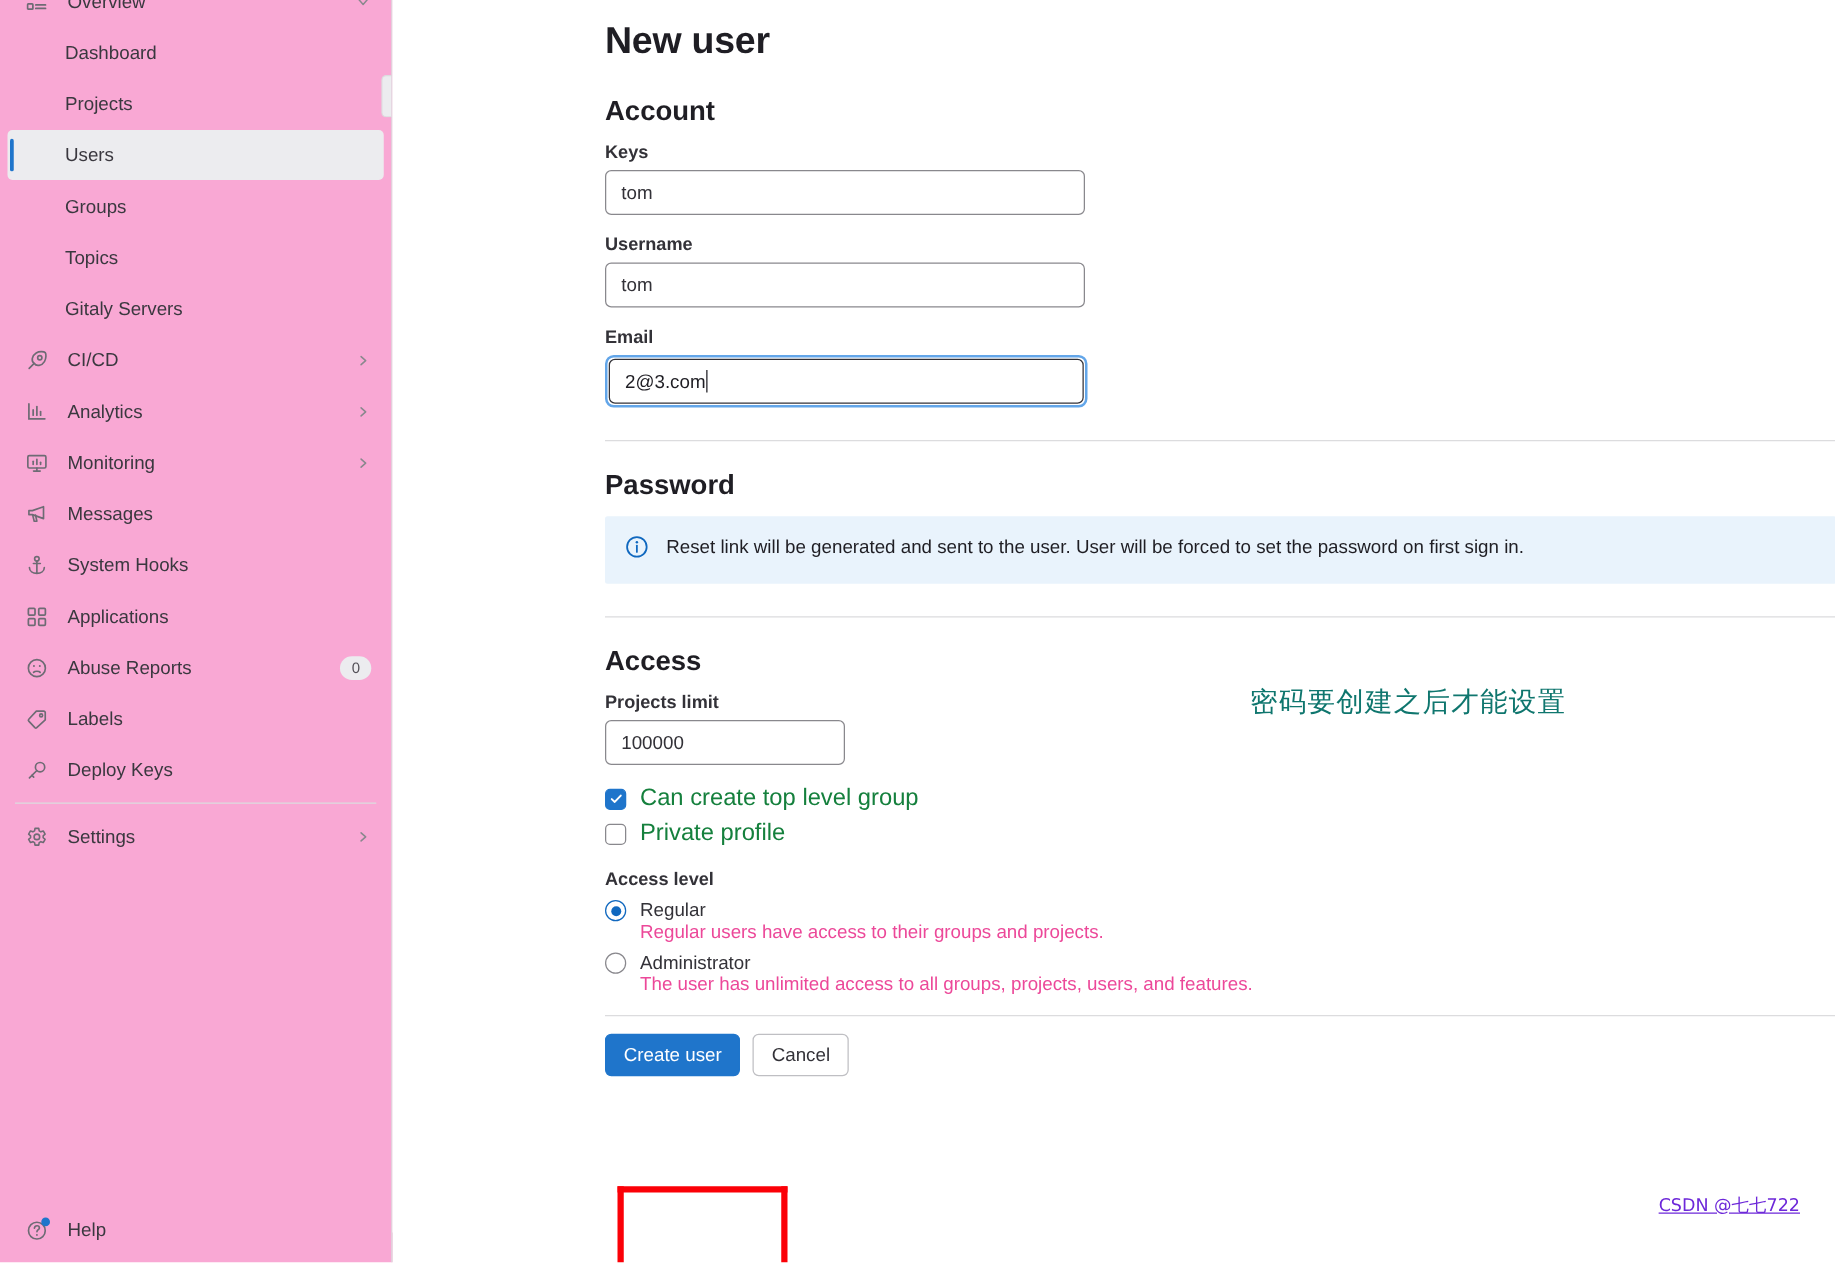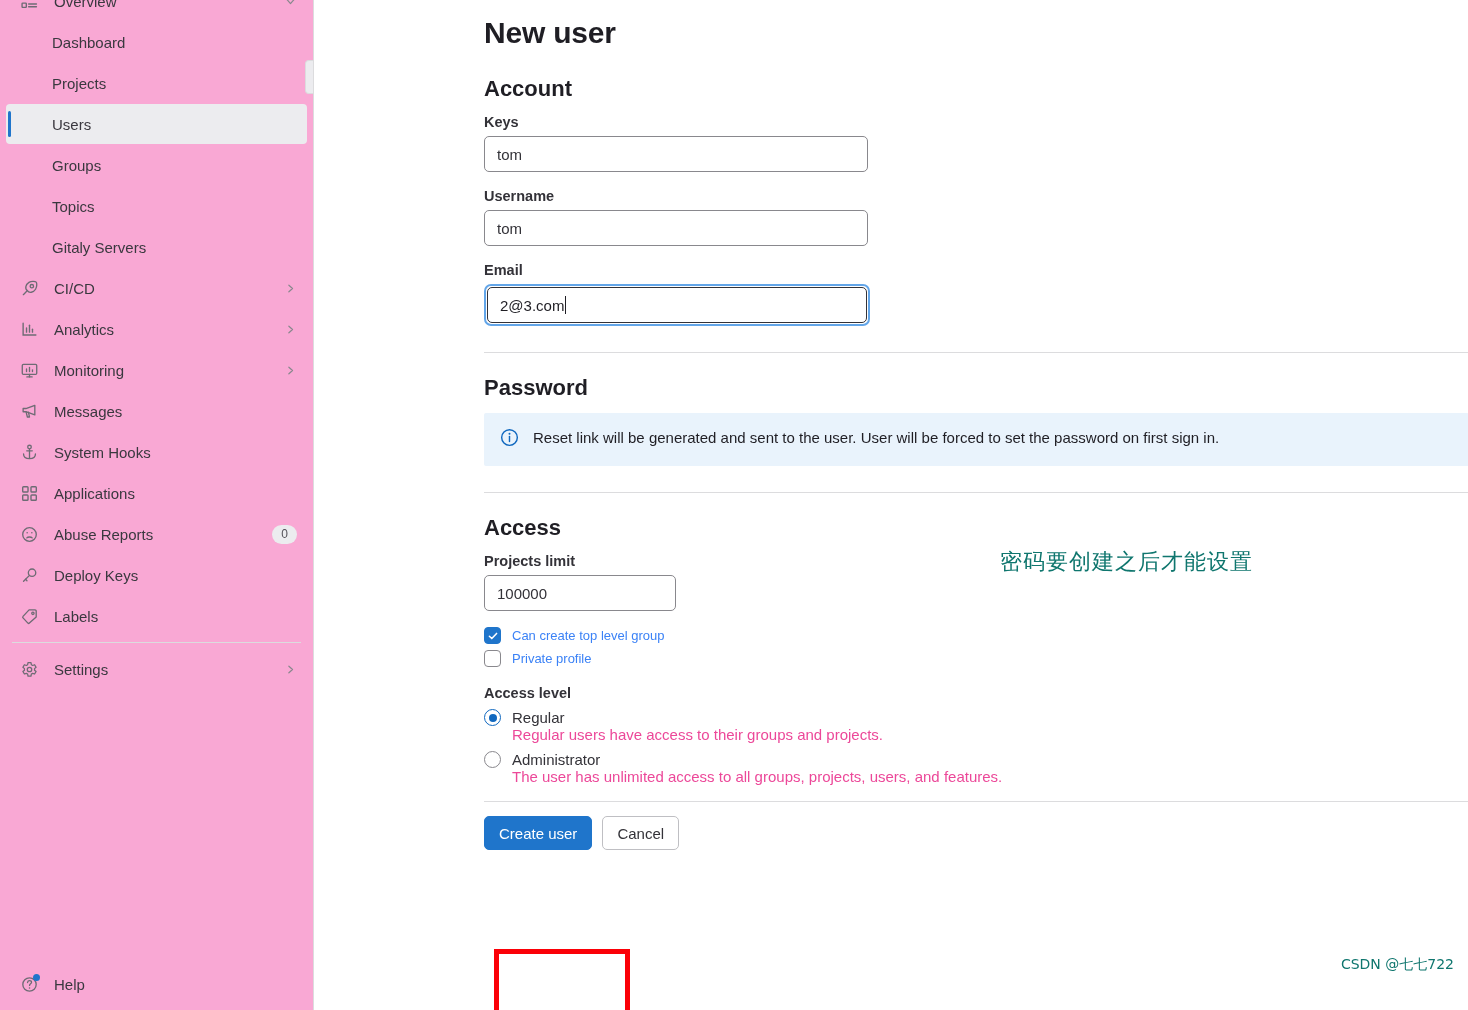--- a/index.html
+++ b/index.html
@@ -183,21 +183,21 @@
   .cbox {
     width: 17px; height: 17px;
     border: 1px solid #89888d; border-radius: 4px;
     background: #fff; margin-right: 11px;
     flex: 0 0 17px;
   }
   .cbox.checked {
     background: #1f75cb; border-color: #1f75cb;
     display: flex; align-items: center; justify-content: center;
   }
-  .check-label { font-size: 13px; color: #3b82f6; }
+  .check-label { font-size: 19px; color: #15803d; }
 
   .radio-row { display: flex; align-items: center; }
   .rbtn {
     width: 17px; height: 17px; border-radius: 50%;
     border: 1px solid #89888d; background: #fff;
     margin-right: 11px; flex: 0 0 17px;
   }
   .rbtn.checked {
     border: 1px solid #1068bf; background: #fff;
     display: flex; align-items: center; justify-content: center;
@@ -231,25 +231,26 @@
     position: absolute;
     left: 494px; top: 949px;
     width: 136px; height: 61px;
     border: 5px solid #fb0007;
     border-bottom: none;
     pointer-events: none;
   }
 
   .watermark {
     position: absolute;
-    right: 14px; bottom: 12px;
-    color: #0f766e;
+    right: 28px; bottom: 12px;
+    color: #6d28d9;
     font-size: 14px;
     font-family: "DejaVu Sans", sans-serif;
     white-space: nowrap;
+    text-decoration: underline;
   }
 </style>
 </head>
 <body>
 
 <div id="app">
 
   <nav class="sidebar">
     <div class="collapse-handle"></div>
 
@@ -387,37 +388,37 @@
             <circle cx="10.2" cy="6.4" r="0.75" fill="currentColor" stroke="none"></circle>
             <path d="M5.5 11.2 C6.4 10.1 9.6 10.1 10.5 11.2"></path>
           </svg>
         </span>
         <span class="lbl">Abuse Reports</span>
         <span class="badge">0</span>
       </li>
 
       <li class="nav-item">
         <span class="ic">
+          <svg width="17" height="17" viewBox="0 0 16 16" fill="none" stroke="currentColor" stroke-width="1.25" stroke-linejoin="round">
+            <path d="M7.6 1.8 H13.2 A1.1 1.1 0 0 1 14.3 2.9 V8.4 L7.9 14.2 A1 1 0 0 1 6.5 14.2 L1.9 9.3 A1 1 0 0 1 1.9 7.9 Z"></path>
+            <circle cx="11.2" cy="5" r="1.1"></circle>
+          </svg>
+        </span>
+        <span class="lbl">Labels</span>
+      </li>
+
+      <li class="nav-item">
+        <span class="ic">
           <svg width="17" height="17" viewBox="0 0 16 16" fill="none" stroke="currentColor" stroke-width="1.25" stroke-linecap="round">
             <circle cx="10.4" cy="5.4" r="3.5"></circle>
             <path d="M8 7.9 L2.4 13.5"></path>
             <path d="M4.3 11.6 L5.6 12.9"></path>
           </svg>
         </span>
         <span class="lbl">Deploy Keys</span>
-      </li>
-
-      <li class="nav-item">
-        <span class="ic">
-          <svg width="17" height="17" viewBox="0 0 16 16" fill="none" stroke="currentColor" stroke-width="1.25" stroke-linejoin="round">
-            <path d="M7.6 1.8 H13.2 A1.1 1.1 0 0 1 14.3 2.9 V8.4 L7.9 14.2 A1 1 0 0 1 6.5 14.2 L1.9 9.3 A1 1 0 0 1 1.9 7.9 Z"></path>
-            <circle cx="11.2" cy="5" r="1.1"></circle>
-          </svg>
-        </span>
-        <span class="lbl">Labels</span>
       </li>
 
       <li class="nav-divider"></li>
 
       <li class="nav-item">
         <span class="ic">
           <svg width="17" height="17" viewBox="0 0 16 16" fill="none" stroke="currentColor" stroke-width="1.2" stroke-linejoin="round">
             <path d="M6.6 1.6 h2.8 l0.35 1.9 1.25 0.72 1.8 -0.68 1.4 2.42 -1.45 1.22 v1.44 l1.45 1.22 -1.4 2.42 -1.8 -0.68 -1.25 0.72 -0.35 1.9 h-2.8 l-0.35 -1.9 -1.25 -0.72 -1.8 0.68 -1.4 -2.42 1.45 -1.22 v-1.44 L1.8 5.96 3.2 3.54 5 4.22 6.25 3.5 Z"></path>
             <circle cx="8" cy="8" r="2.1"></circle>
           </svg>

